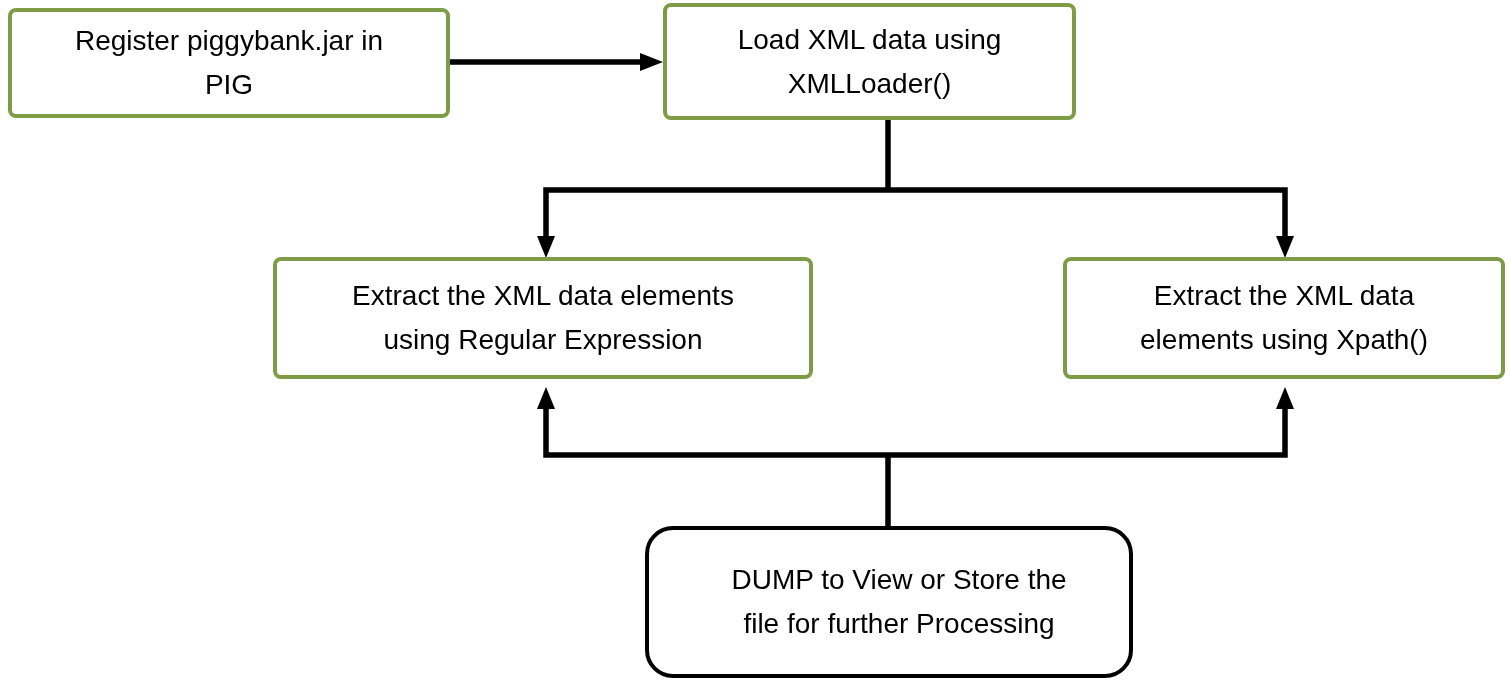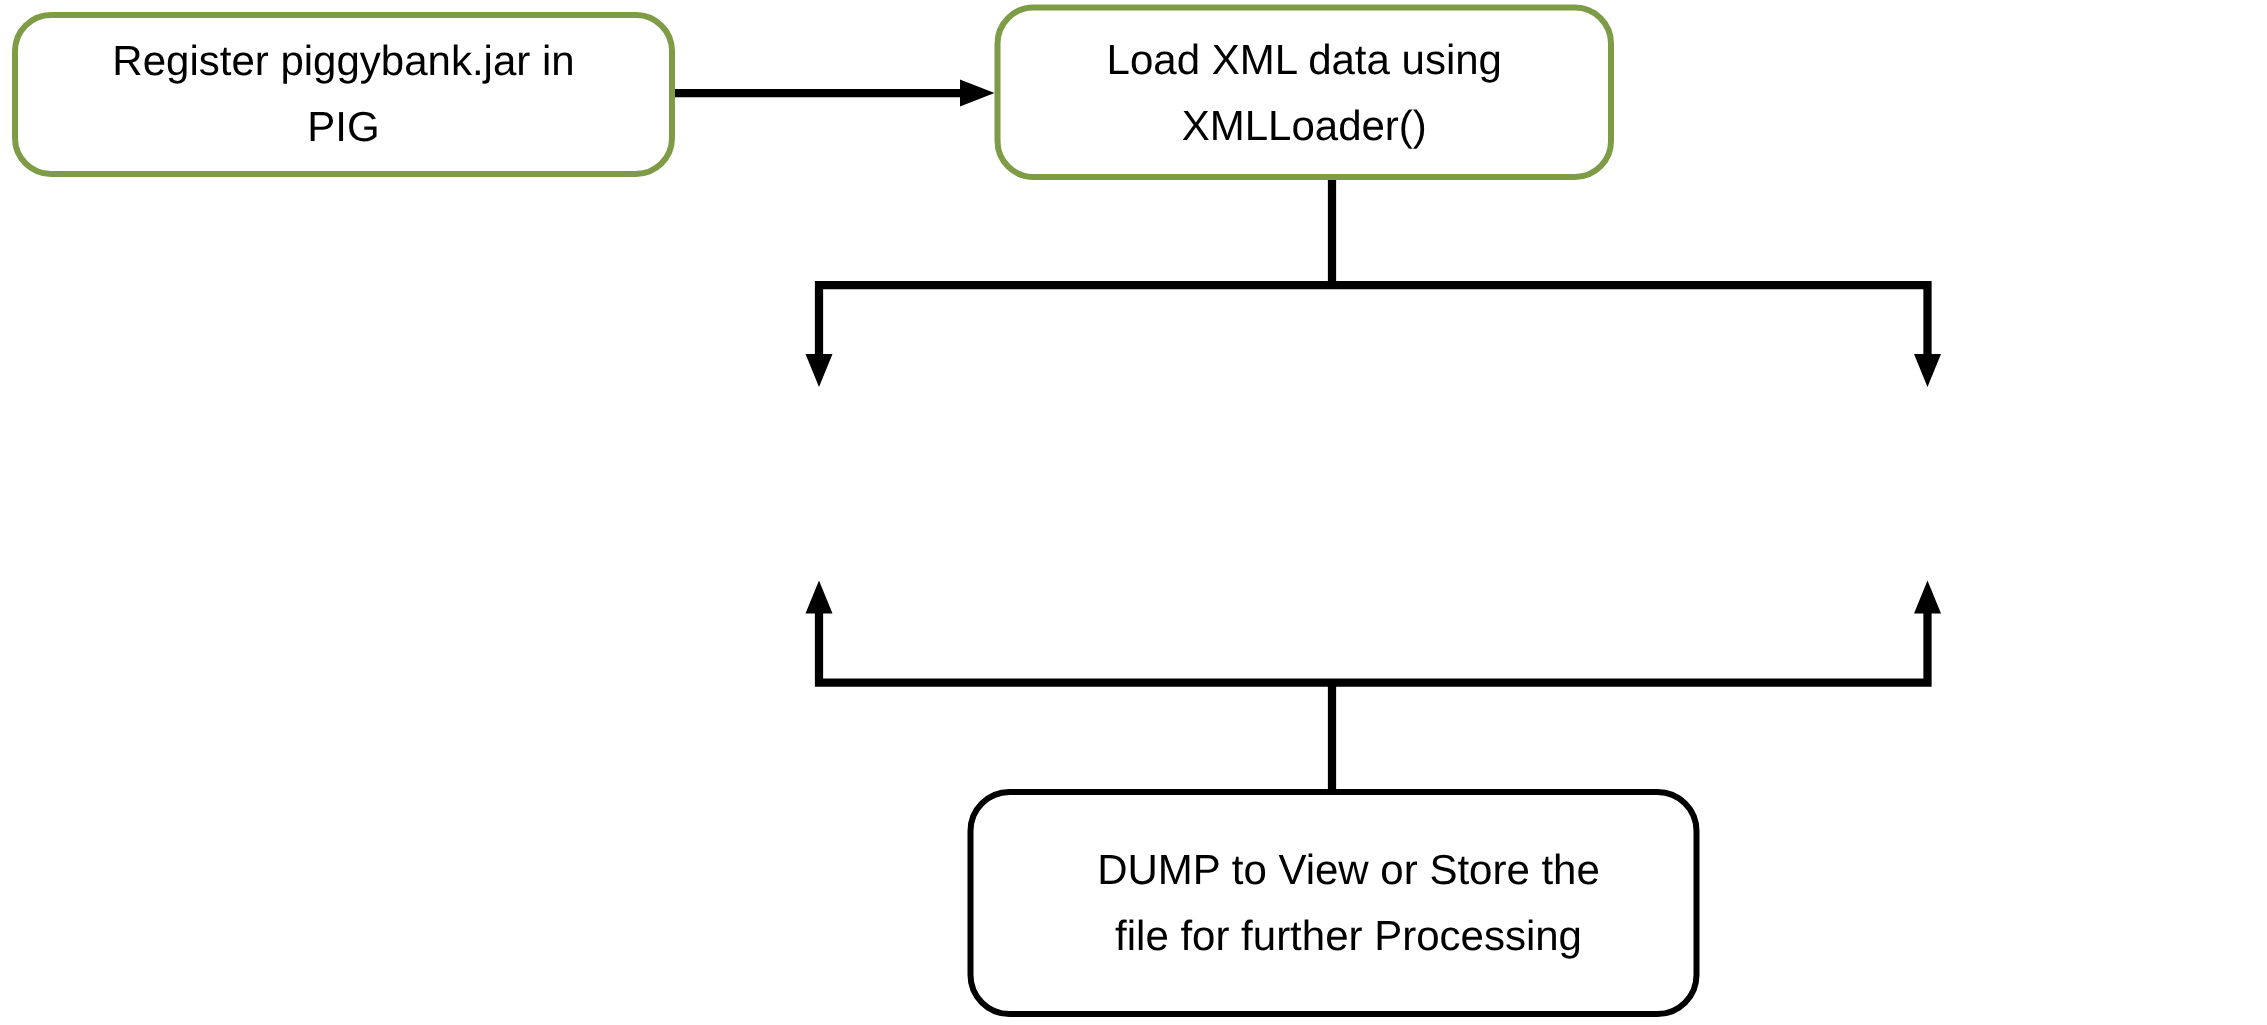--- a/index.html
+++ b/index.html
@@ -26,21 +26,21 @@
     color: #000000;
     font-size: 28px;
     line-height: 44px;
   }
   .node-label {
     white-space: pre-line;
     padding: 0 10px;
   }
   .node--green {
     border: 4px solid #7D9C45;
-    border-radius: 26px;
+    border-radius: 8px;
   }
   .node--black {
     border: 4px solid #000000;
     border-radius: 28px;
     padding-left: 20px;
   }
   
   #node-register      { left: 8px;    top: 8px;   width: 442px; height: 110px; }
   #node-load          { left: 663px;  top: 3px;   width: 413px; height: 117px; }
   #node-extract-regex { left: 273px;  top: 257px; width: 540px; height: 122px; }
@@ -91,20 +91,28 @@
   <div class="node node--green" id="node-register">
     <span class="node-label">Register piggybank.jar in
 PIG</span>
   </div>
 
   <div class="node node--green" id="node-load">
     <span class="node-label">Load XML data using
 XMLLoader()</span>
   </div>
 
+  <div class="node node--green" id="node-extract-regex">
+    <span class="node-label">Extract the XML data elements
+using Regular Expression</span>
+  </div>
 
+  <div class="node node--green" id="node-extract-xpath">
+    <span class="node-label">Extract the XML data
+elements using Xpath()</span>
+  </div>
 
   <div class="node node--black" id="node-dump">
     <span class="node-label">DUMP to View or Store the
 file for further Processing</span>
   </div>
 
 </div>
 
 </body></html>

